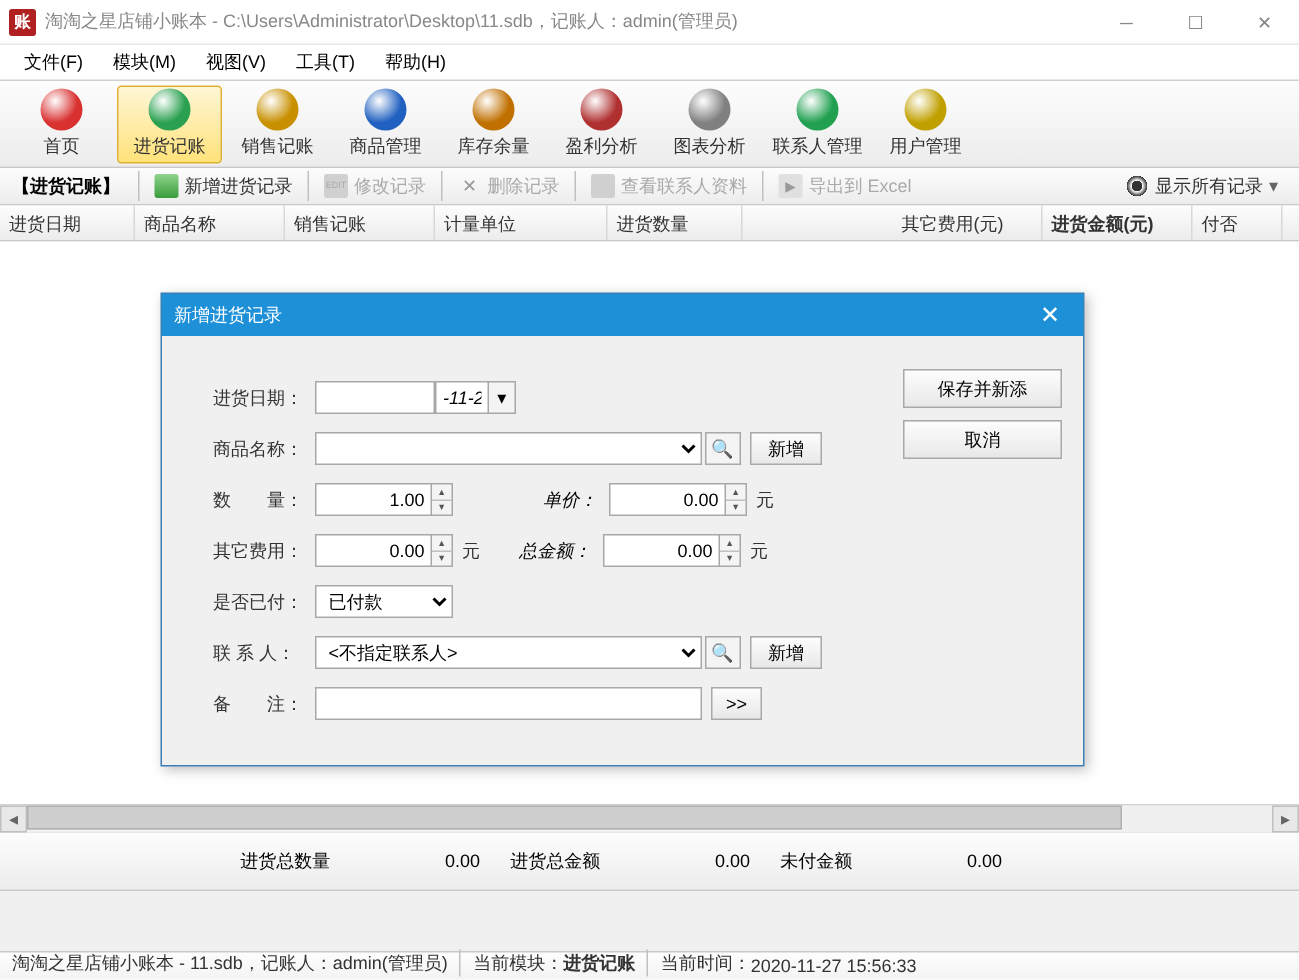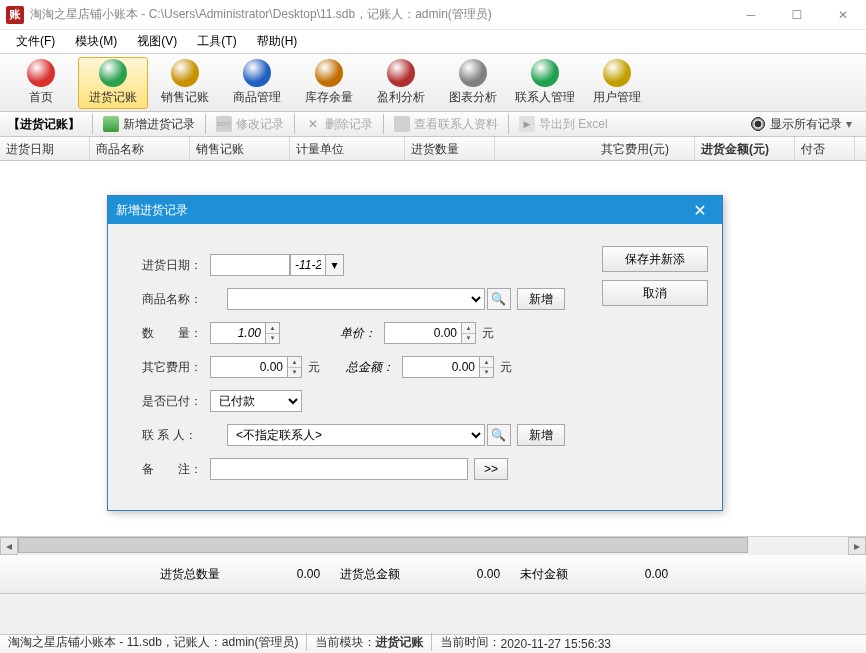--- a/index.html
+++ b/index.html
@@ -63,21 +63,21 @@
 .dialog .dlg-title .dlg-close { margin-left: auto; width: 28px; height: 28px; display: flex; align-items: center; justify-content: center; cursor: pointer; font-size: 16px; }
 .dialog .dlg-body { display: flex; padding: 18px 14px 14px 14px; height: calc(100% - 28px); }
 .dialog .form-area { flex: 1; padding: 6px 10px 0 20px; }
 .dialog .form-row { display: flex; align-items: center; height: 34px; }
 .dialog .form-row .lbl { width: 68px; color: #333; letter-spacing: 0; }
 .dialog input[type=text], .dialog select { height: 22px; border: 1px solid #a8a8a8; padding: 0 4px; background: #fff; }
 .dialog input.num { text-align: right; }
 .dialog .date-input { width: 80px; background: #3399ff; color: #fff; border: 1px solid #2a7fc8; }
 .dialog .date-rest { width: 46px; border-left: 0; }
 .dialog .date-btn { width: 18px; height: 22px; border: 1px solid #a8a8a8; border-left: 0; background: #f4f4f4; display:flex; align-items:center; justify-content:center; cursor:pointer; }
-.dialog .combo { width: 258px; margin-left: 17px; }
+.dialog .combo { width: 258px; }
 .dialog .search-btn { width: 24px; height: 22px; border: 1px solid #a8a8a8; background: #f4f4f4; margin-left: 2px; display:flex; align-items:center; justify-content:center; cursor:pointer; }
 .dialog .small-btn { width: 48px; height: 22px; border: 1px solid #a8a8a8; background: linear-gradient(#fdfdfd,#e8e8e8); margin-left: 6px; cursor:pointer; }
 .dialog .unit-lbl { margin-left: 6px; color: #333; }
 .dialog .col2 { margin-left: 40px; width: 56px; text-align: right; font-style: italic; }
 .dialog .spin { width: 14px; height: 22px; border: 1px solid #a8a8a8; border-left:0; background:#f4f4f4; display:flex; flex-direction:column; }
 .dialog .spin span { flex:1; font-size:7px; display:flex; align-items:center; justify-content:center; color:#555; cursor:pointer; }
 .dialog .spin span:first-child { border-bottom: 1px solid #c0c0c0; }
 .dialog .btn-col { width: 106px; display: flex; flex-direction: column; gap: 8px; padding-top: 4px; }
 .dialog .btn-col button { height: 26px; border: 1px solid #a8a8a8; background: linear-gradient(#fdfdfd,#e8e8e8); cursor:pointer; }
 .dialog .notes-btn { width: 34px; height: 22px; border: 1px solid #a8a8a8; background: linear-gradient(#fdfdfd,#e8e8e8); margin-left: 6px; cursor:pointer; }
@@ -247,21 +247,21 @@
         <span class="lbl">商品名称：</span>
         <select class="combo"></select>
         <div class="search-btn">
             <span>🔍</span>
           </div>
         <button class="small-btn">新增</button>
       </div>
 
       <div class="form-row">
         <span class="lbl">数　　量：</span>
-        <input type="text" class="num" style="width: 56px; font-style: italic;" value="1.00">
+        <input type="text" class="num" style="width: 78px;" value="1.00">
         <div class="spin">
             <span>▴</span>
             <span>▾</span>
           </div>
         <span class="col2">单价：</span>
         <input type="text" class="num" style="width: 78px; margin-left: 8px;" value="0.00">
         <div class="spin">
             <span>▴</span>
             <span>▾</span>
           </div>

